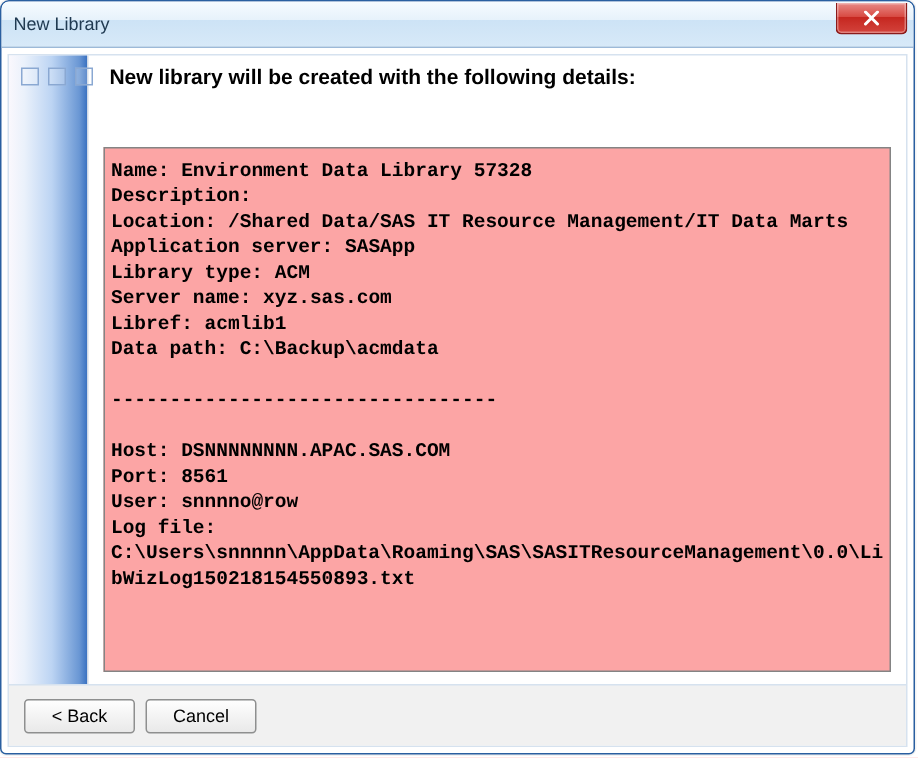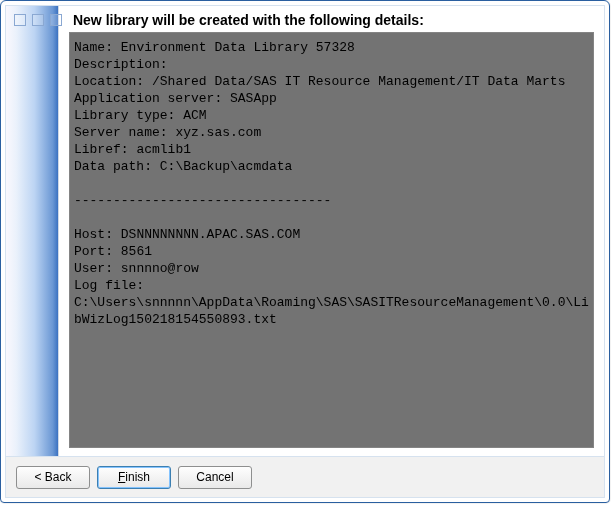--- a/index.html
+++ b/index.html
@@ -91,39 +91,41 @@
     height: 10px;
     border: 1px solid #8aa8d2;
     background: rgba(255,255,255,0.2);
   }
   .main {
     flex: 1 1 auto;
     padding: 6px 10px 8px 10px;
     display: flex;
     flex-direction: column;
     min-width: 0;
+    gap: 35px;
   }
   .heading {
     font-weight: bold;
     font-size: 14px;
     color: #000;
     margin: 0 0 4px 4px;
   }
   .details-box {
     flex: 1 1 auto;
     border: 1px solid #848484;
-    background: #737373;
+    background: #fca5a5;
     padding: 6px 4px;
     font-family: "Courier New", monospace;
     font-size: 13px;
     line-height: 17px;
     color: #000;
     white-space: pre-wrap;
     word-break: break-all;
     overflow: auto;
+    font-weight: bold;
   }
   .button-bar {
     height: 40px;
     border-top: 1px solid #d6e2ef;
     background: #f1f1f1;
     display: flex;
     align-items: center;
     justify-content: flex-start;
     padding: 0 10px;
     gap: 7px;
@@ -149,20 +151,28 @@
     border-color: #3c7fb1;
     box-shadow: inset 0 0 0 1px rgba(120,190,255,0.9);
   }
   .uline { text-decoration: underline; }
 </style>
 </head>
 <body>
 
 <div class="window">
 
+  <div class="titlebar">
+    <span class="title-text">New Library</span>
+    <div class="close-btn">
+      <svg width="12" height="11" viewBox="0 0 12 11">
+        <path d="M2 1 L10 9 M10 1 L2 9" stroke="#fff" stroke-width="2" stroke-linecap="round"></path>
+      </svg>
+    </div>
+  </div>
 
   <div class="client">
     <div class="content-row">
 
       <div class="side-strip">
         <div class="side-squares">
           <div class="sq"></div>
           <div class="sq"></div>
           <div class="sq"></div>
         </div>
@@ -185,17 +195,16 @@
 <span>Host:</span> <span>DSNNNNNNNN.APAC.SAS.COM</span>
 <span>Port:</span> <span>8561</span>
 <span>User:</span> <span>snnnno@row</span>
 <span>Log file:</span>
 <span>C:\Users\snnnnn\AppData\Roaming\SAS\SASITResourceManagement\0.0\LibWizLog150218154550893.txt</span></div>
       </div>
     </div>
 
     <div class="button-bar">
       <button class="wiz"><span>&lt; Back</span></button>
-      <button class="wiz default"><span class="uline">F</span>inish</button>
       <button class="wiz"><span>Cancel</span></button>
     </div>
   </div>
 </div>
 
 </body></html>

